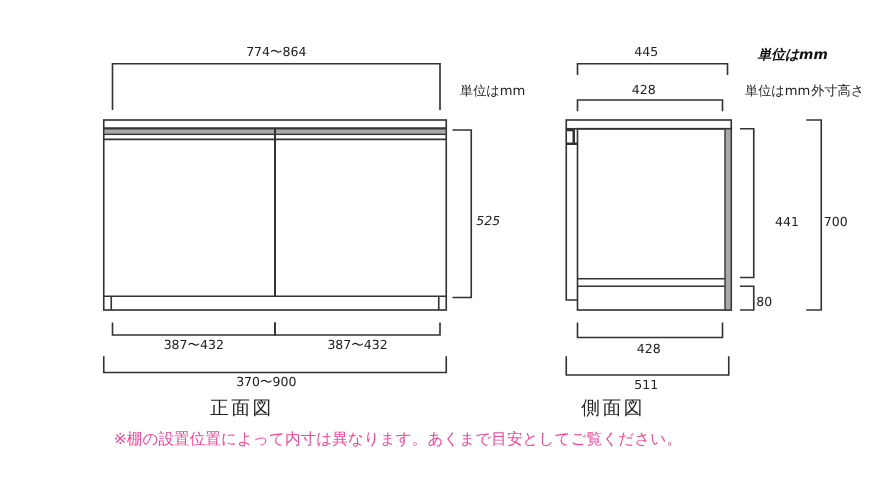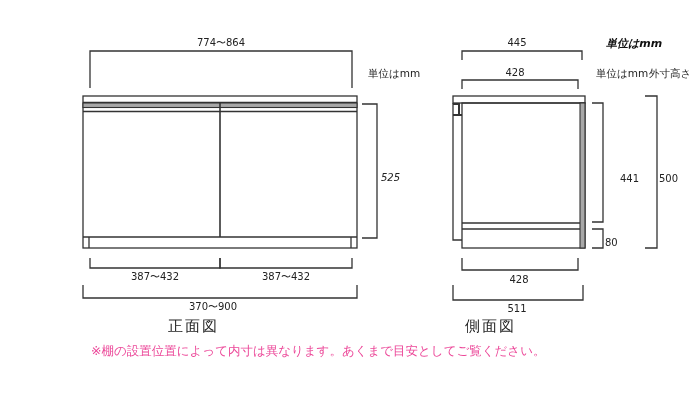--- a/index.html
+++ b/index.html
@@ -121,18 +121,18 @@
 <div class="lbl center" style="left:213px; top:301px;">370〜900</div>
 <div class="title" style="left:168px; top:317px;">正面図</div>
 
 <div class="unit" style="left:606px; top:36px;">単位はmm</div>
 <div class="lbl center" style="left:517px; top:37px;">445</div>
 <div class="lbl center" style="left:515px; top:67px;">428</div>
 <div class="lbl" style="left:596px; top:67px; font-size:10.5px;">単位はmm</div>
 <div class="lbl" style="left:649px; top:67px; font-size:10.5px;">外寸高さ</div>
 <div class="lbl" style="left:605px; top:173px;padding-left:15px;">441</div>
 <div class="lbl" style="left:605px; top:237px;">80</div>
-<div class="lbl" style="left:659px; top:173px;">500</div>
+<div class="lbl" style="left:659px; top:173px;">700</div>
 <div class="lbl center" style="left:519px; top:274px;">428</div>
 <div class="lbl center" style="left:517px; top:303px;">511</div>
 <div class="title" style="left:465px; top:317px;">側面図</div>
 
 <div class="note" style="left:91px; top:343px;">※棚の設置位置によって内寸は異なります。あくまで目安としてご覧ください。</div>
 
 </body></html>

